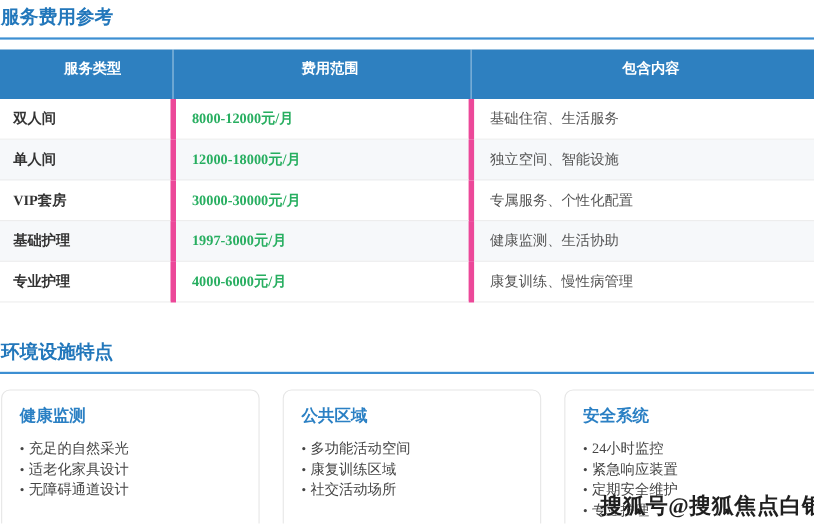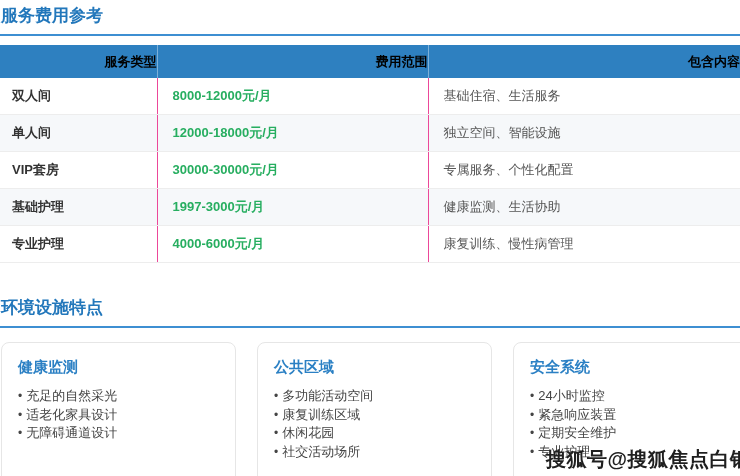--- a/index.html
+++ b/index.html
@@ -1,44 +1,44 @@
 <!DOCTYPE html>
 <html><head>
 <meta charset="utf-8">
 <style>
   html,body{margin:0;padding:0;}
   body{
     width:740px;height:476px;overflow:hidden;position:relative;
     background:#ffffff;font-family:"Liberation Sans",sans-serif;
     -webkit-font-smoothing:antialiased;
   }
-  .page{position:absolute;left:0;top:0;width:740px;height:476px;}
+  .page{position:absolute;left:0;top:0;width:740px;height:476px;font-family:Liberation Serif, serif;}
 
   .sec-title{
     font-size:17px;font-weight:bold;color:#2277bb;
     padding:5px 0 8px 1px;border-bottom:2px solid #3d8fd2;
     line-height:21px;
   }
 
   table.fee-table{
     width:740px;border-collapse:collapse;table-layout:fixed;margin-top:9px;
   }
   table.fee-table col.c1{width:157px;}
   table.fee-table col.c2{width:271px;}
   table.fee-table col.c3{width:312px;}
   table.fee-table th{
-    background:#2e80c0;color:#000000;font-size:13px;font-weight:bold;
-    text-align:right;height:33px;padding:0 0 0 12px;
+    background:#2e80c0;color:#ffffff;font-size:13px;font-weight:bold;
+    text-align:center;height:33px;padding:0 0 12px 12px;
   }
   table.fee-table th + th{border-left:1px solid rgba(255,255,255,.38);padding-left:15px;}
   table.fee-table td{
     height:36px;font-size:13px;padding:0 0 0 12px;
     border-bottom:1px solid #ededed;background-clip:padding-box;margin-top:32px;
   }
-  table.fee-table td + td{border-left:1px solid #ec4899;padding-left:15px;}
+  table.fee-table td + td{border-left:5px solid #ec4899;padding-left:15px;}
   table.fee-table tbody tr:nth-child(even){background:#f6f8fa;}
   .td-type{font-weight:bold;color:#333333;}
   .td-fee{font-weight:bold;color:#27ae60;}
   .td-content{color:#555555;}
 
   .note{
     margin-top:15px;font-style:italic;font-size:11px;color:#8a8a8a;line-height:14px;
   }
 
   .sec2{margin-top:29px;}
@@ -126,21 +126,20 @@
           <li><span class="bullet">•</span><span>适老化家具设计</span></li>
           <li><span class="bullet">•</span><span>无障碍通道设计</span></li>
         </ul>
       </div>
 
       <div class="card">
         <div class="card-title">公共区域</div>
         <ul class="card-list">
           <li><span class="bullet">•</span><span>多功能活动空间</span></li>
           <li><span class="bullet">•</span><span>康复训练区域</span></li>
-          <li><span class="bullet">•</span><span>休闲花园</span></li>
           <li><span class="bullet">•</span><span>社交活动场所</span></li>
         </ul>
       </div>
 
       <div class="card">
         <div class="card-title">安全系统</div>
         <ul class="card-list">
           <li><span class="bullet">•</span><span>24小时监控</span></li>
           <li><span class="bullet">•</span><span>紧急响应装置</span></li>
           <li><span class="bullet">•</span><span>定期安全维护</span></li>

